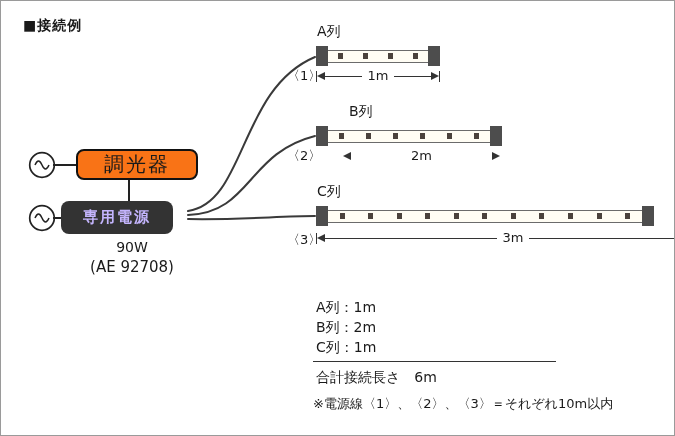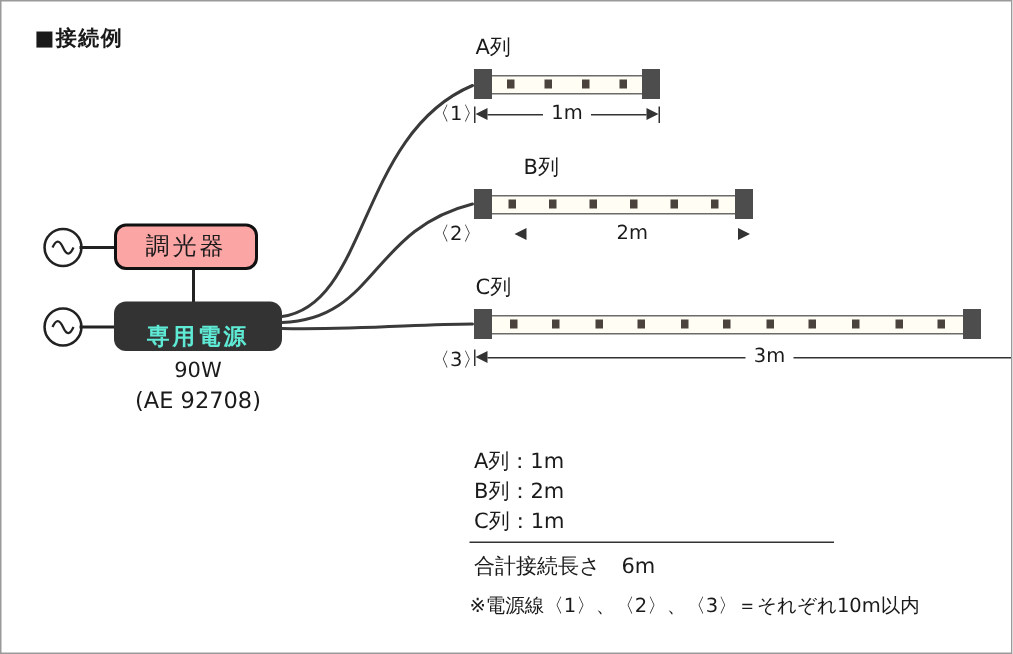--- a/index.html
+++ b/index.html
@@ -14,29 +14,29 @@
 
   
   svg.ac { position:absolute; }
 
   
   .wire-h { position:absolute; height:2px; background:#222; }
   .wire-v { position:absolute; width:2px; background:#222; }
 
   
   .dimmer-box {
-    position:absolute; left:75px; top:148px; width:96px; height:31px;
-    border:2px solid #111; border-radius:8px; background:#fca5a5;
+    position:absolute; left:75px; top:148px; width:122px; height:31px;
+    border:2px solid #111; border-radius:8px; background:#f97316;
     display:flex; align-items:center; justify-content:center;
-    font-size:16px; letter-spacing:2px; box-sizing:border-box;
+    font-size:20px; letter-spacing:2px; box-sizing:border-box;
   }
   .psu-box {
-    position:absolute; left:75px; top:200px; width:112px; height:33px;
-    background:#333333; border-radius:8px; color:#5eead4;
-    display:flex; align-items:flex-end; justify-content:center;
+    position:absolute; left:60px; top:200px; width:112px; height:33px;
+    background:#333333; border-radius:8px; color:#c4b5fd;
+    display:flex; align-items:center; justify-content:center;
     font-size:15px; font-weight:bold; letter-spacing:2px;
   }
   .psu-sub { position:absolute; left:63px; width:136px; text-align:center; }
   .psu-watt { top:238px; font-size:14px; }
   .psu-model { top:257px; font-size:15px; }
   .psu-max { top:272px; font-size:11.5px; }
 
   
   svg.cables { position:absolute; left:0; top:0; pointer-events:none; }
   svg.cables path { fill:none; stroke:#3a3a3a; stroke-width:2; stroke-linecap:round; }

